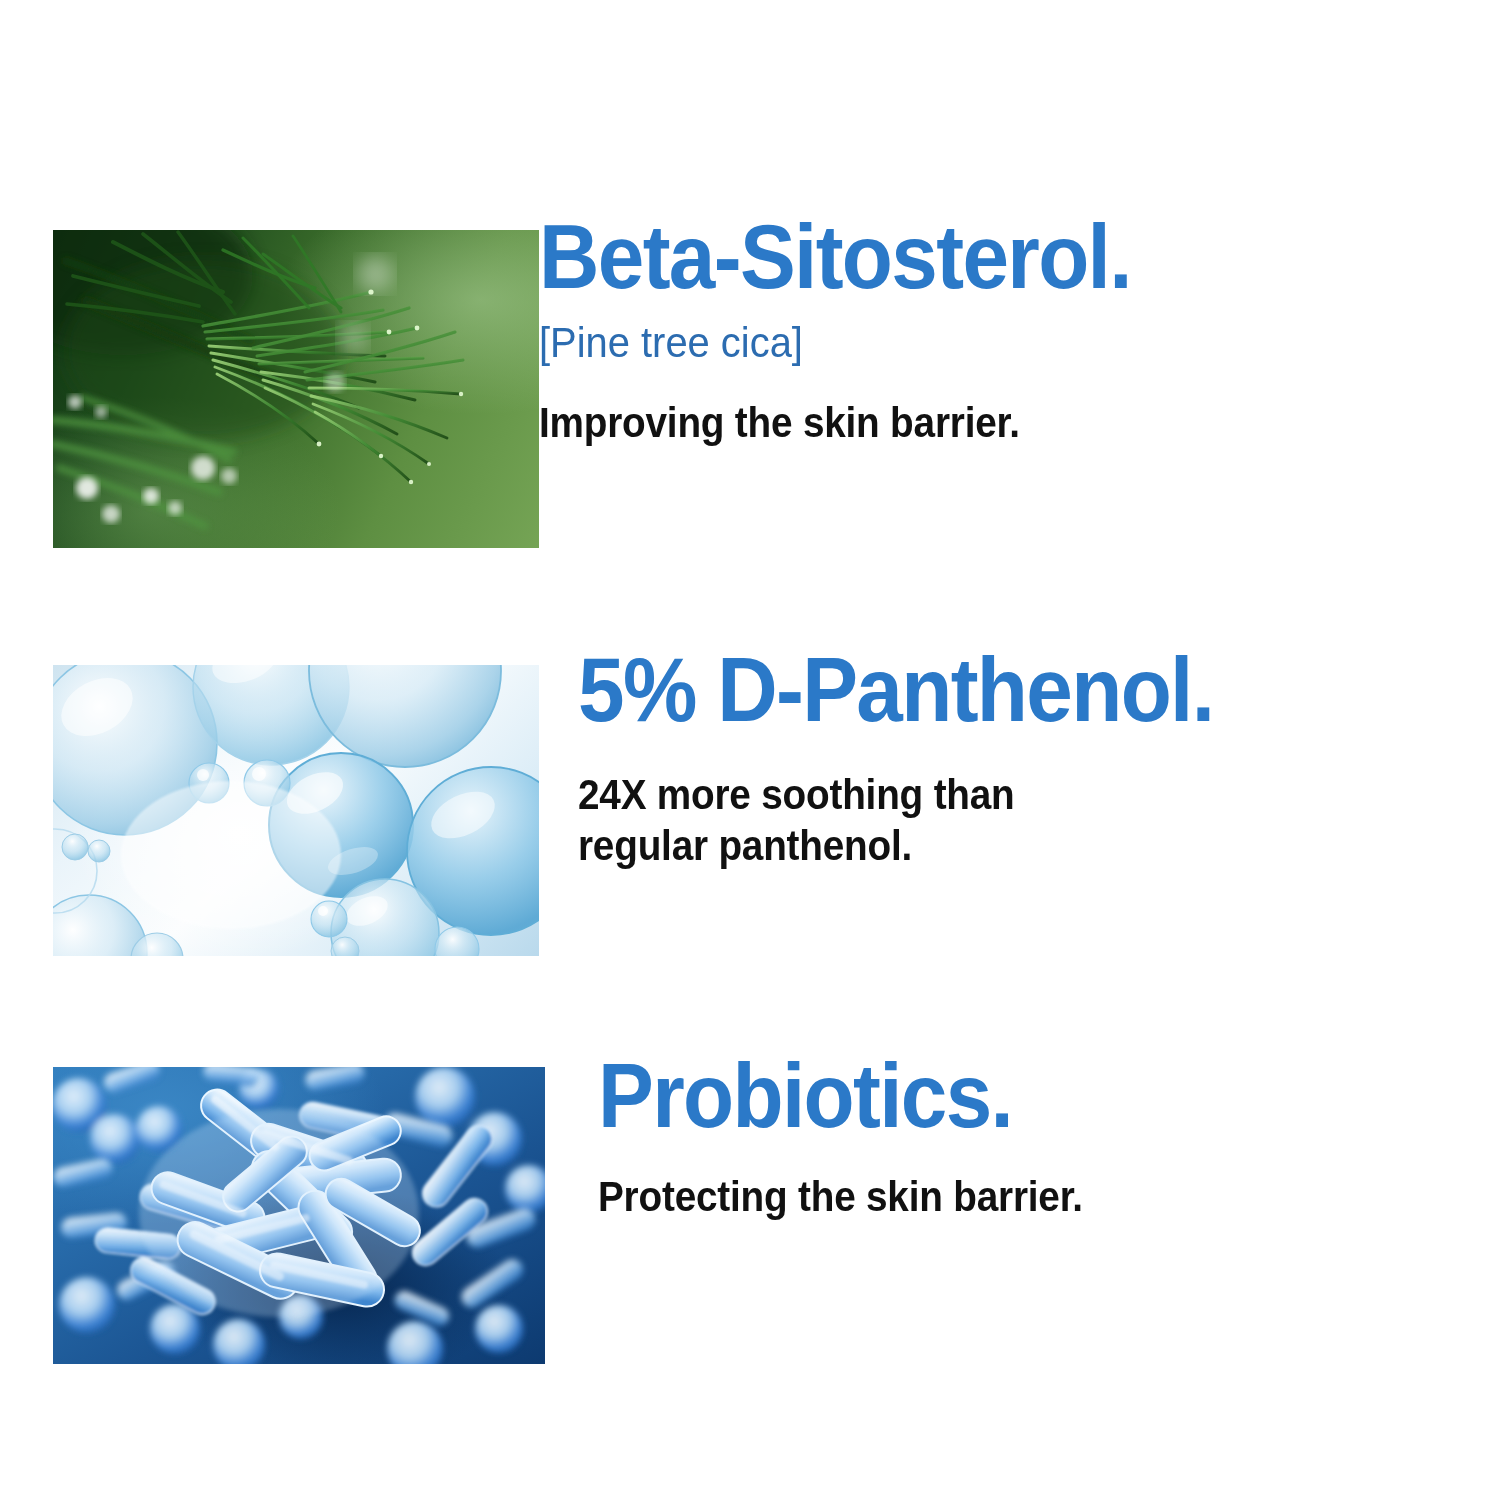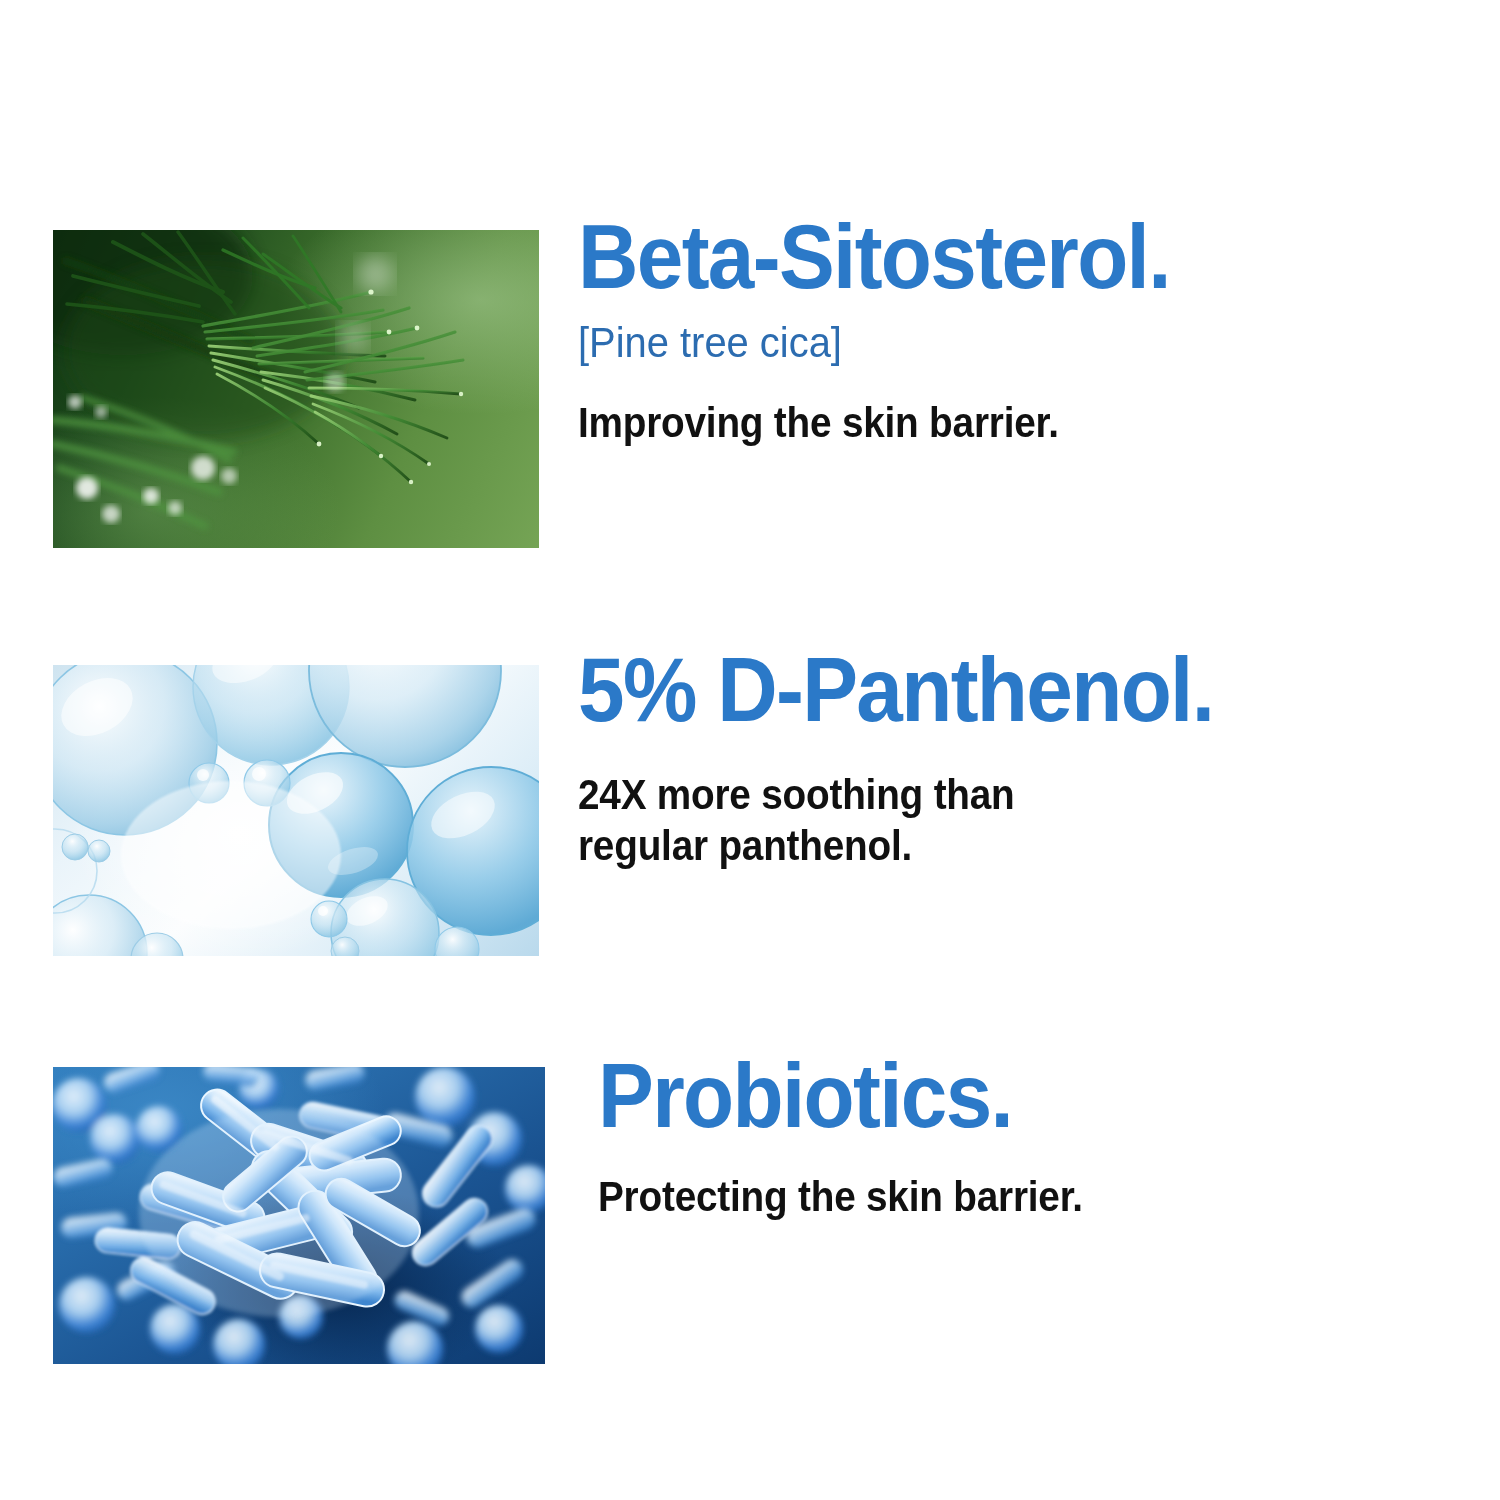--- a/index.html
+++ b/index.html
@@ -61,21 +61,21 @@
     color:#111111;
     line-height:1.18;
     letter-spacing:-0.005em;
     transform:scaleX(0.9);
     transform-origin:left center;
   }
 
   
   #block-1 { left:53px; top:230px; width:1447px; }
   #block-1 .media { width:486px; height:318px; }
-  #block-1 .copy  { padding-left:39px; padding-top:-4px; }
+  #block-1 .copy  { padding-top:-4px; }
   #block-1 .heading  { font-size:90px; margin-top:-16px; }
   #block-1 .subtitle { font-size:42px; margin-top:20px; }
   #block-1 .body-text{ font-size:43px; margin-top:30px; }
 
   
   #block-2 { left:53px; top:665px; width:1240px; }
   #block-2 .media { width:486px; height:291px; }
   #block-2 .copy  { padding-left:39px; }
   #block-2 .heading  { font-size:90px; margin-top:-18px; }
   #block-2 .body-text{ font-size:43px; margin-top:36px; }

